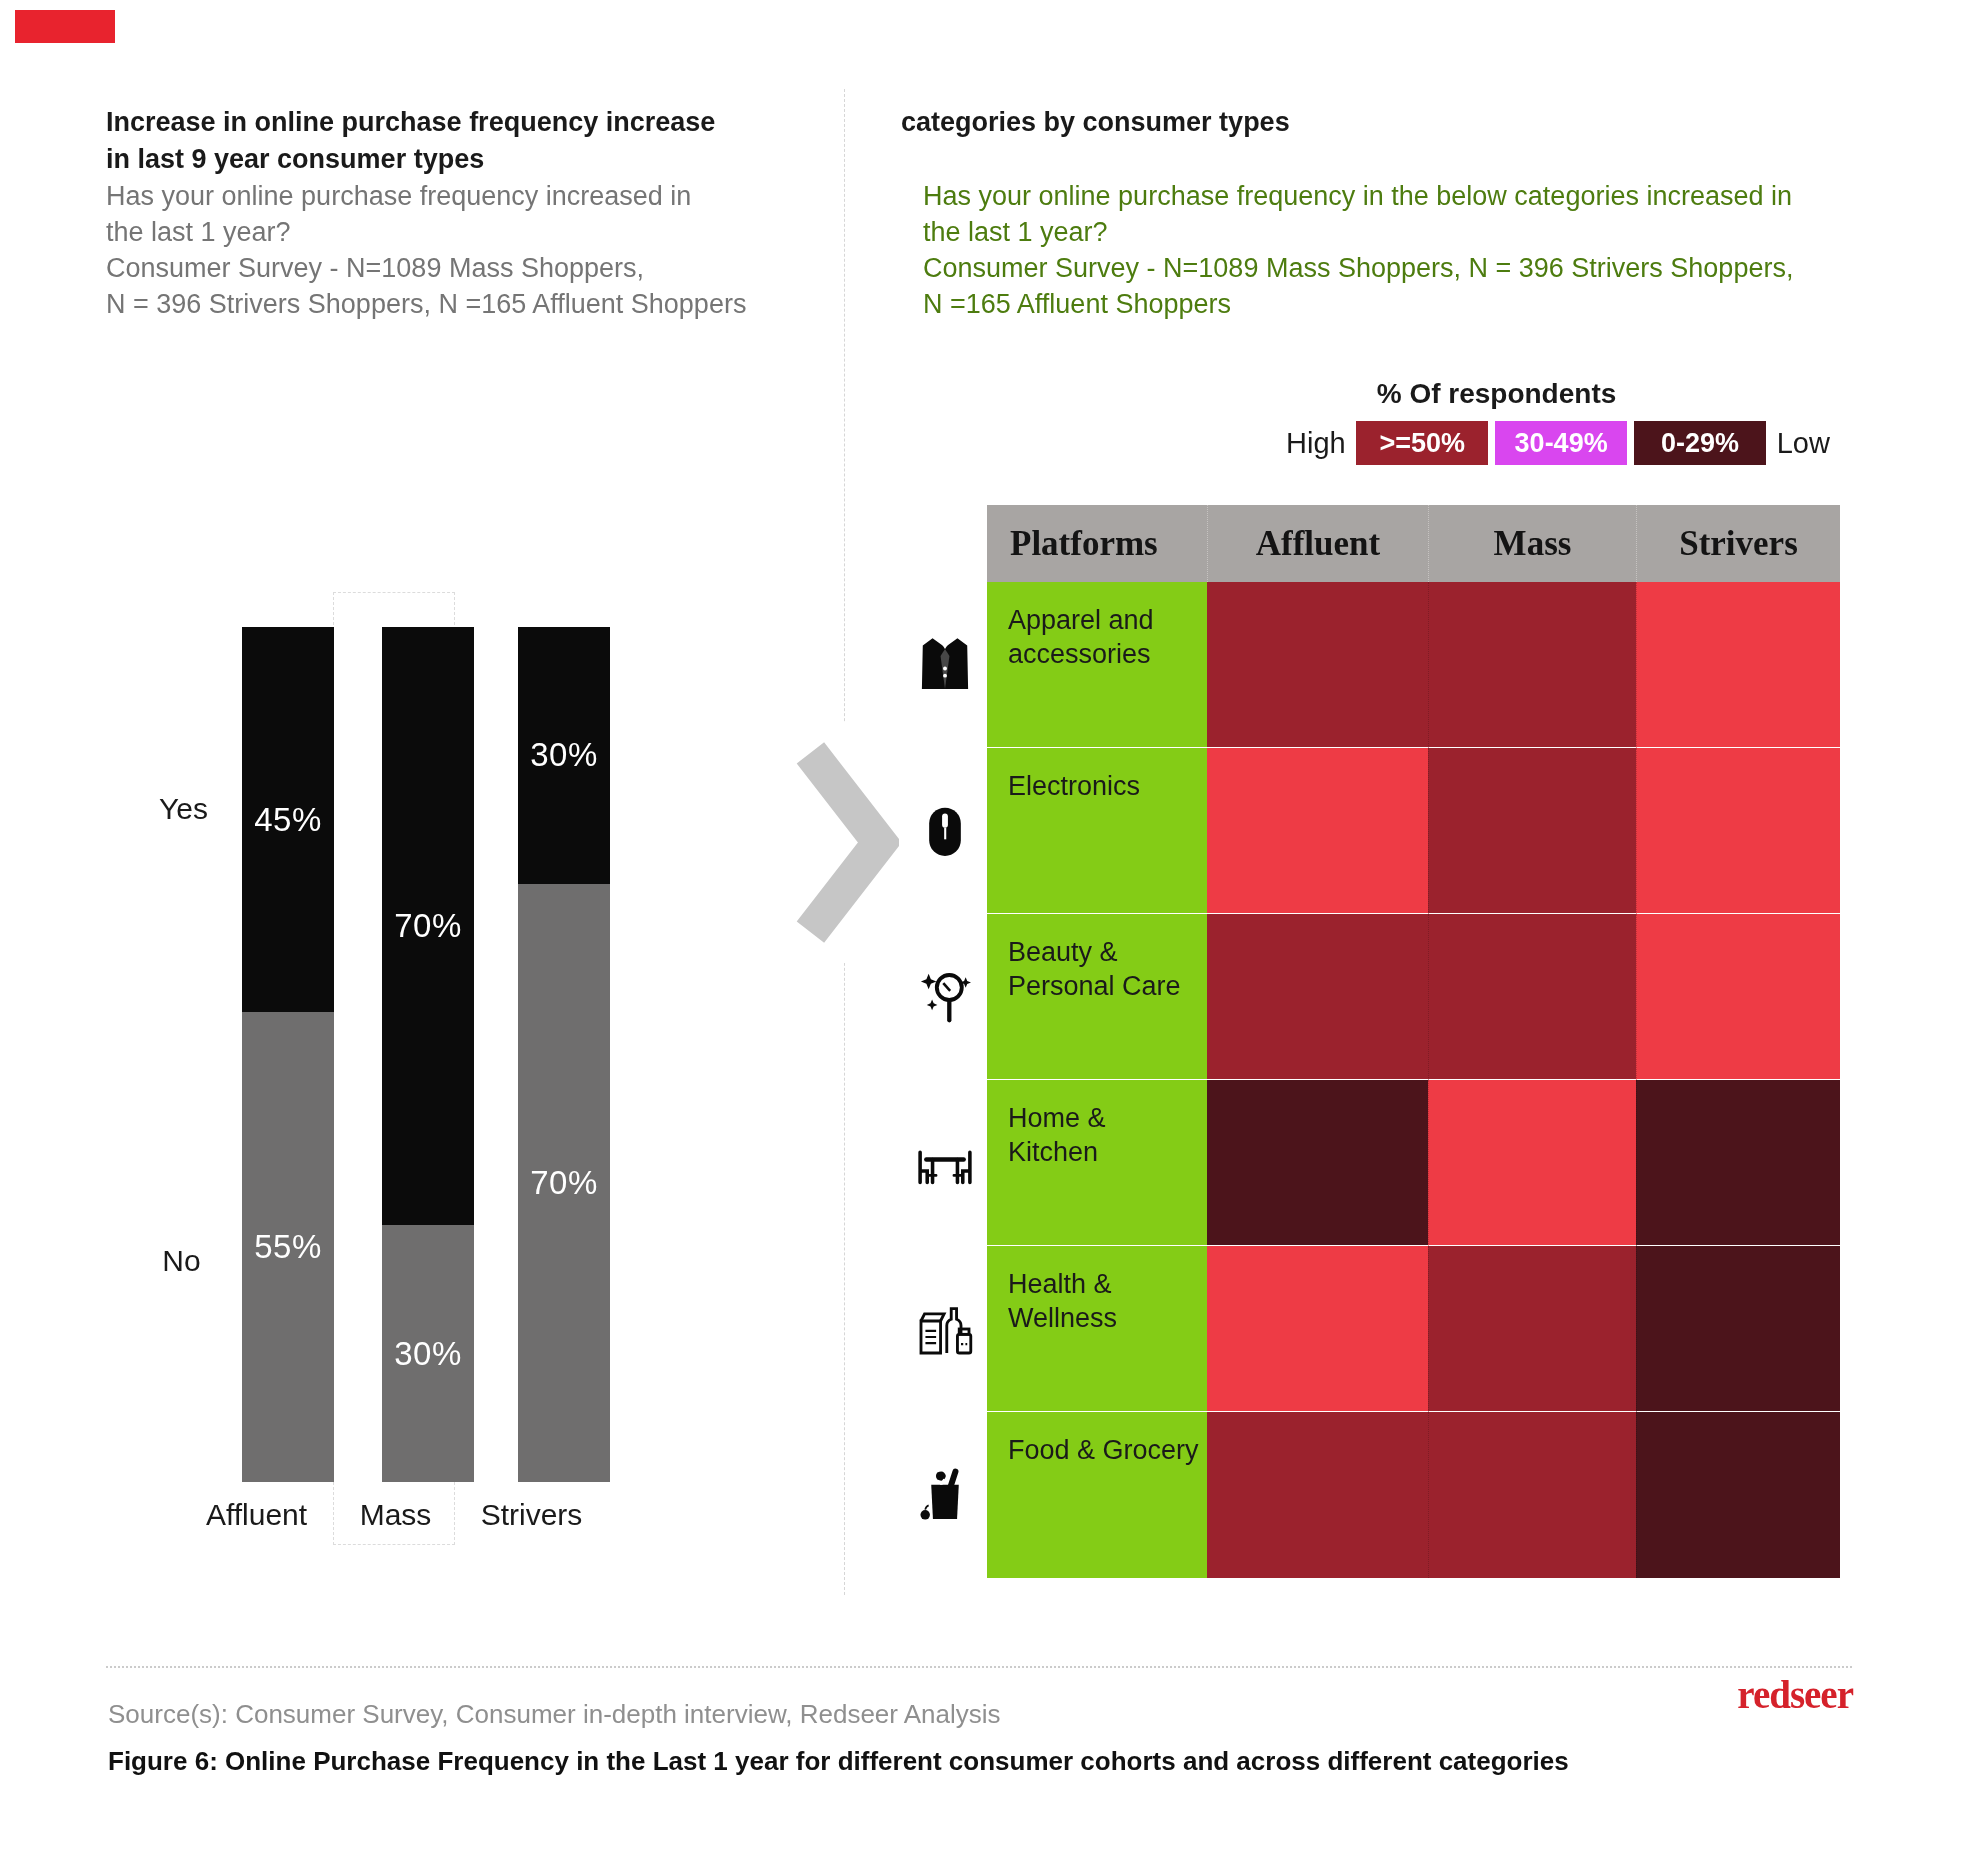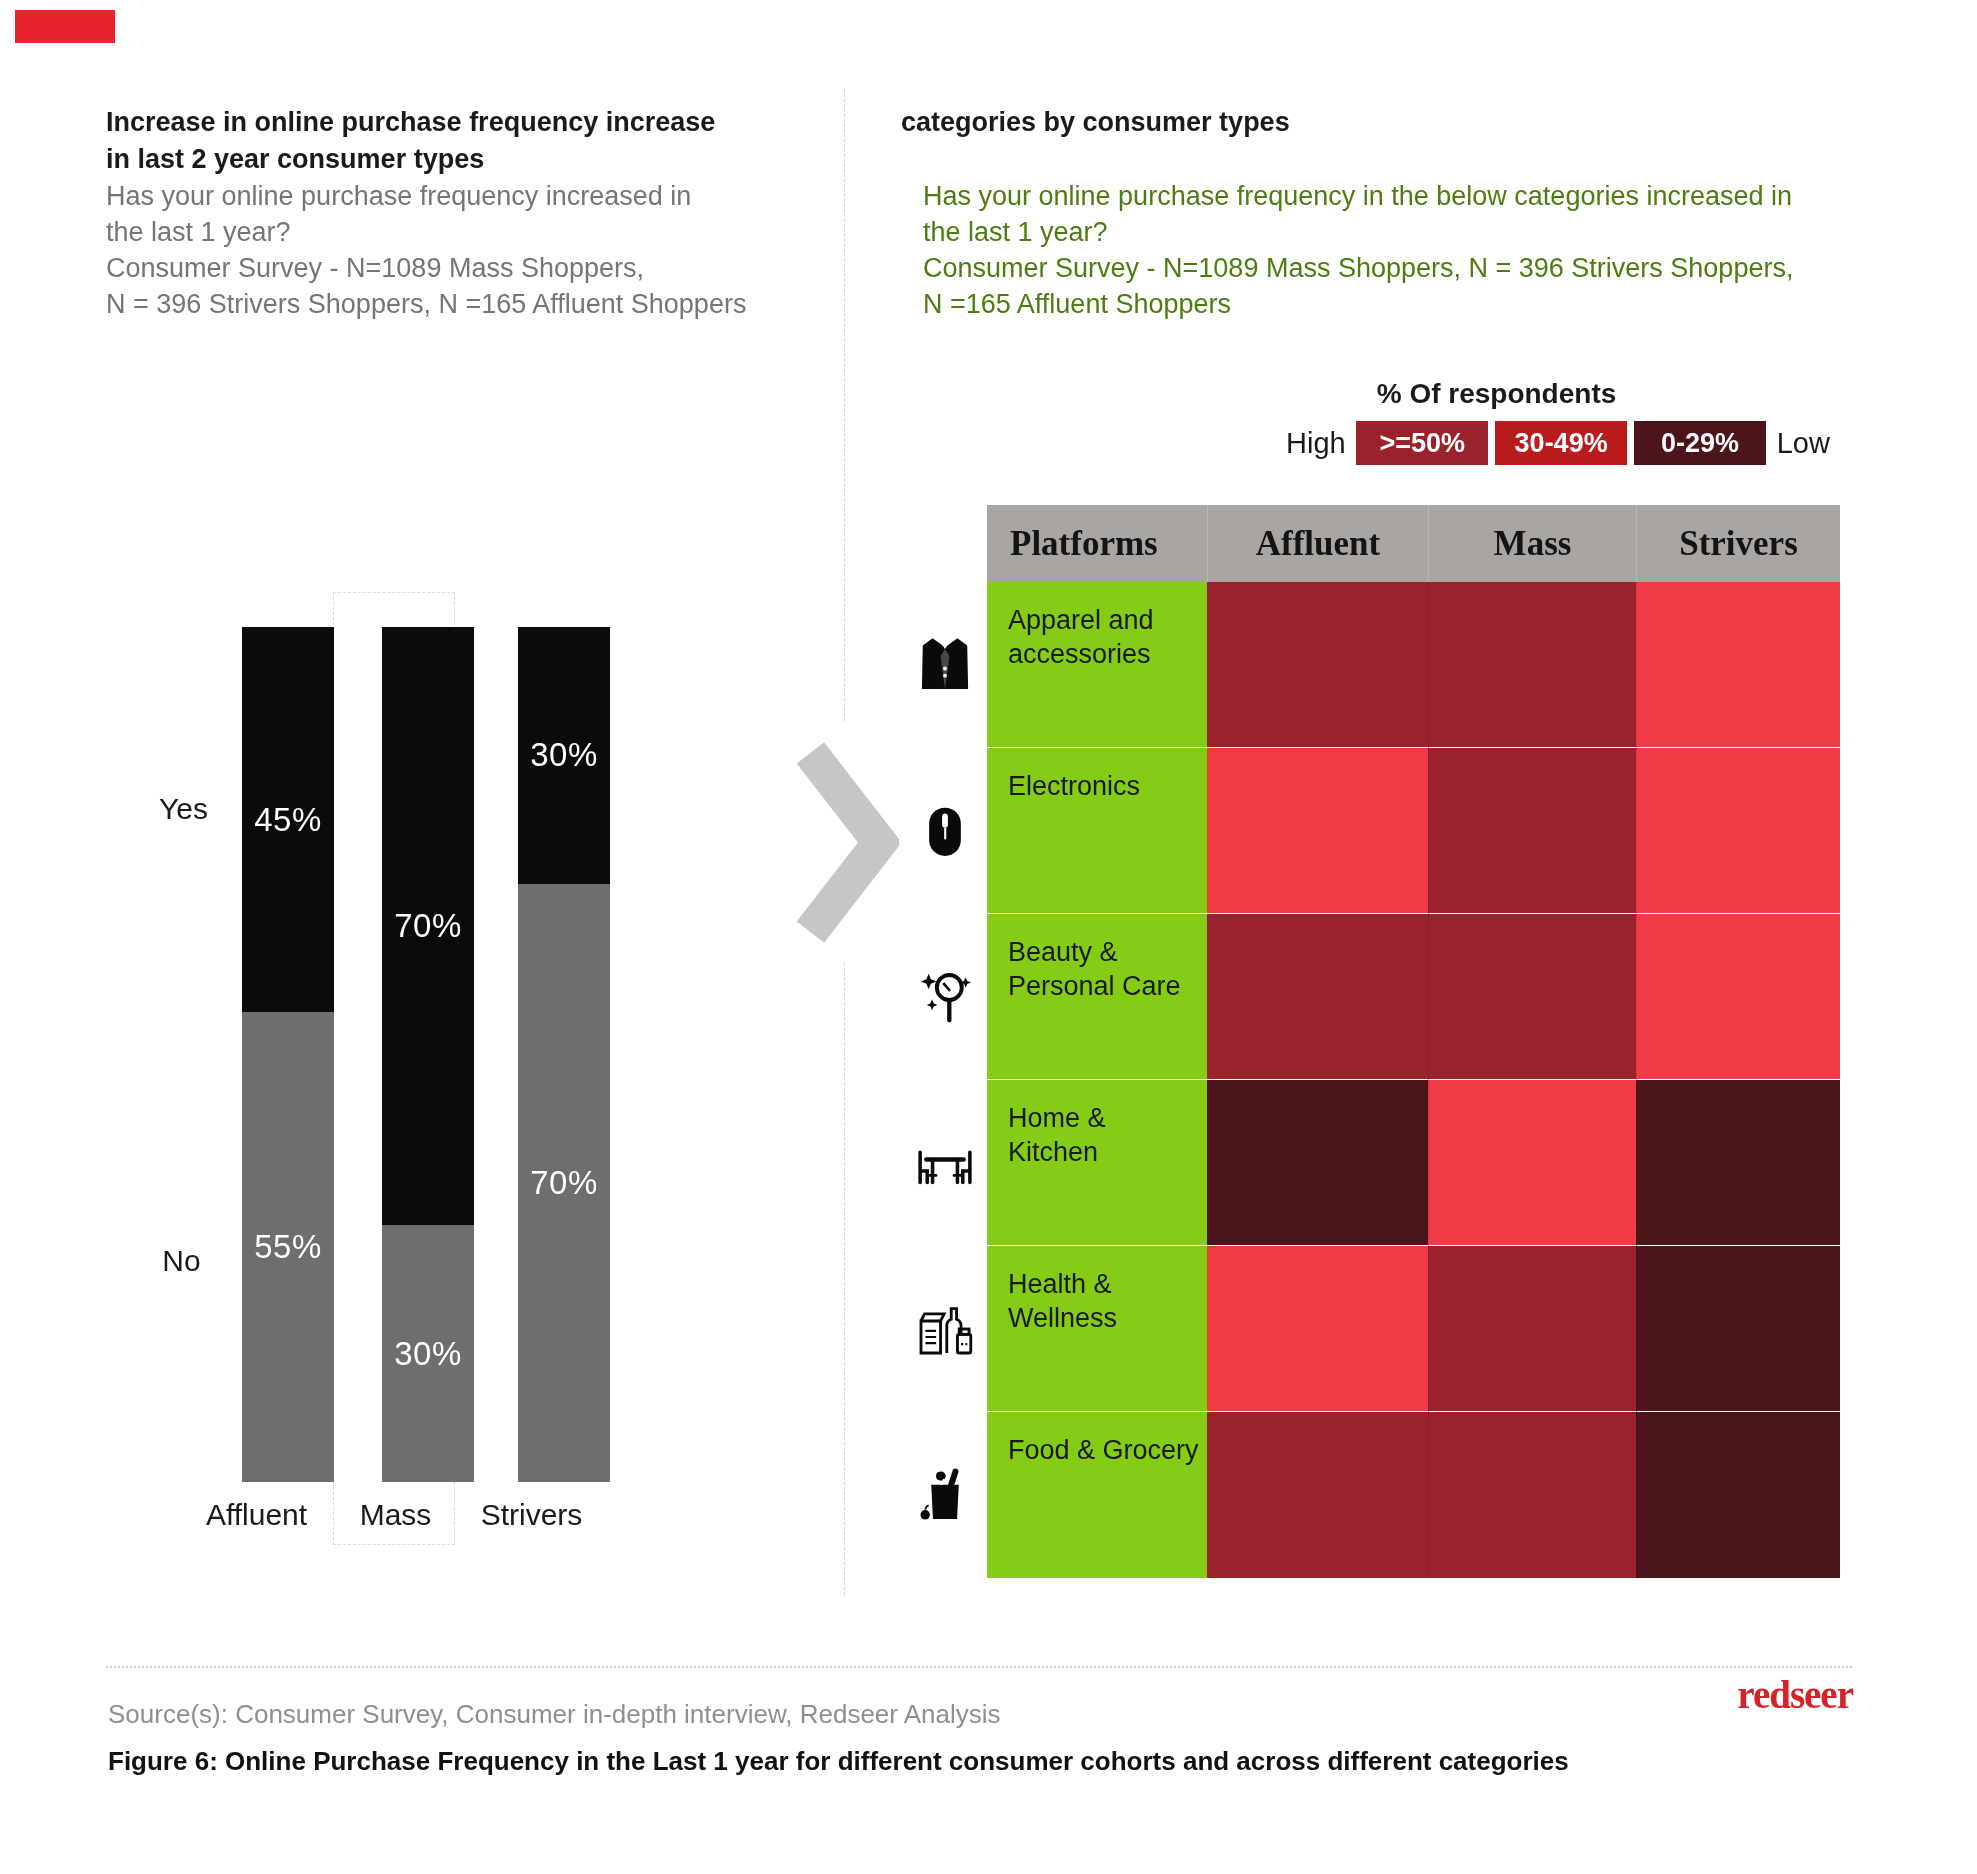--- a/index.html
+++ b/index.html
@@ -62,21 +62,21 @@
 </style>
 </head>
 <body>
 
 <div class="page">
 
   <div class="brand-tab" style="background: rgb(232, 35, 46);"></div>
 
   <div class="lp-title">
     <div>Increase in online purchase frequency increase</div>
-    <div>in last 2 year consumer types</div>
+    <div>in last 9 year consumer types</div>
   </div>
   <div class="lp-sub">
     <div>Has your online purchase frequency increased in</div>
     <div>the last 1 year?</div>
     <div>Consumer Survey - N=1089 Mass Shoppers,</div>
     <div>N = 396 Strivers Shoppers, N =165 Affluent Shoppers</div>
   </div>
 
   <div class="dash-box"></div>
   <div id="bars">
@@ -126,21 +126,21 @@
     <div>the last 1 year?</div>
     <div>Consumer Survey - N=1089 Mass Shoppers, N = 396 Strivers Shoppers,</div>
     <div>N =165 Affluent Shoppers</div>
   </div>
 
   <div class="legend-title">% Of respondents</div>
   <div class="legend-row">
     <span class="legend-end hi">High</span>
     <span id="legend-swatches" style="display:flex;gap:6.8px;">
         <div class="sw" style="background: rgb(155, 34, 45);">&gt;=50%</div>
-        <div class="sw" style="background: #b91c1c;">30-49%</div>
+        <div class="sw" style="background: #d946ef;">30-49%</div>
         <div class="sw" style="background: rgb(76, 20, 27);">0-29%</div>
       </span>
     <span class="legend-end lo">Low</span>
   </div>
 
   <div id="heatmap">
       <div class="h-spacer"></div>
       <div class="h-head corner">Platforms</div>
       <div class="h-head">Affluent</div>
       <div class="h-head">Mass</div>

